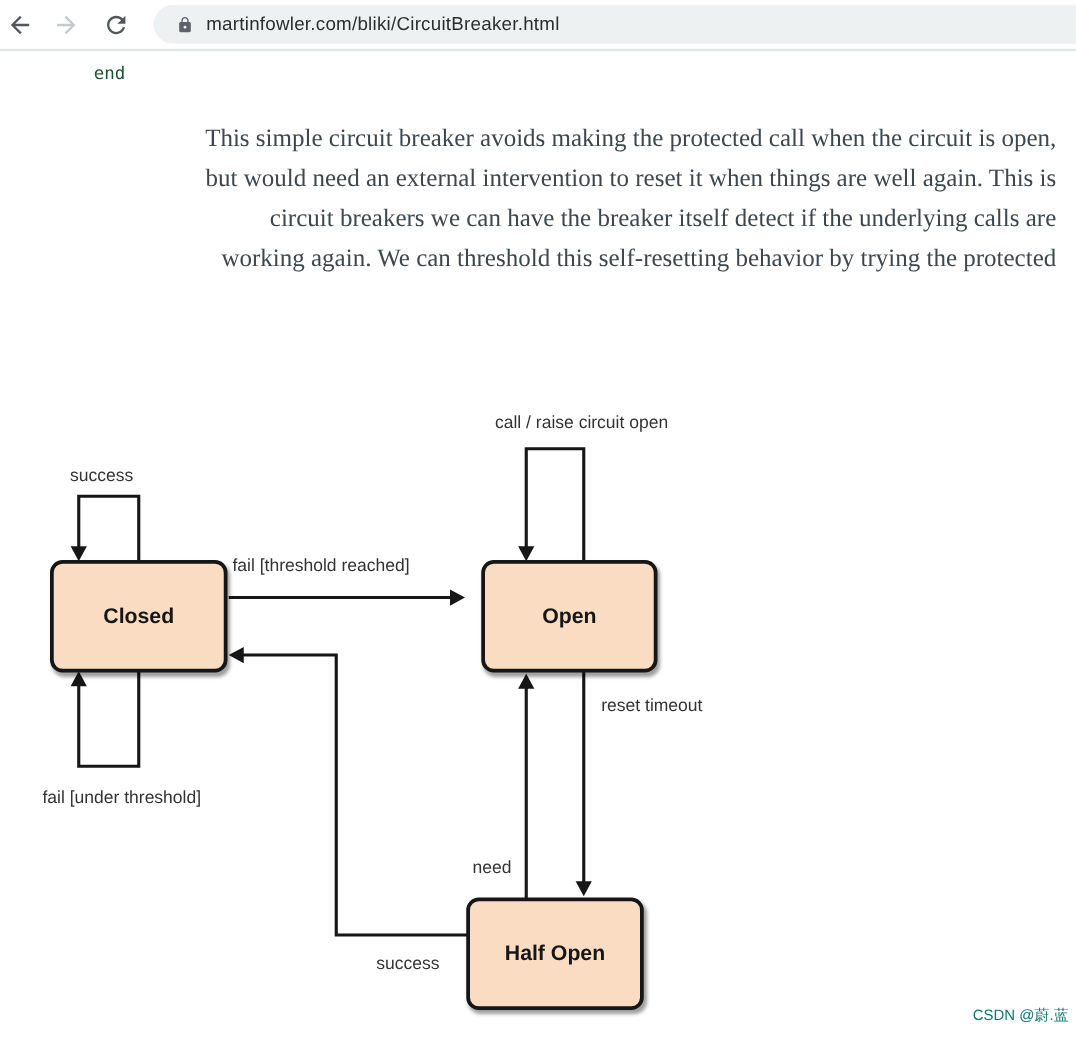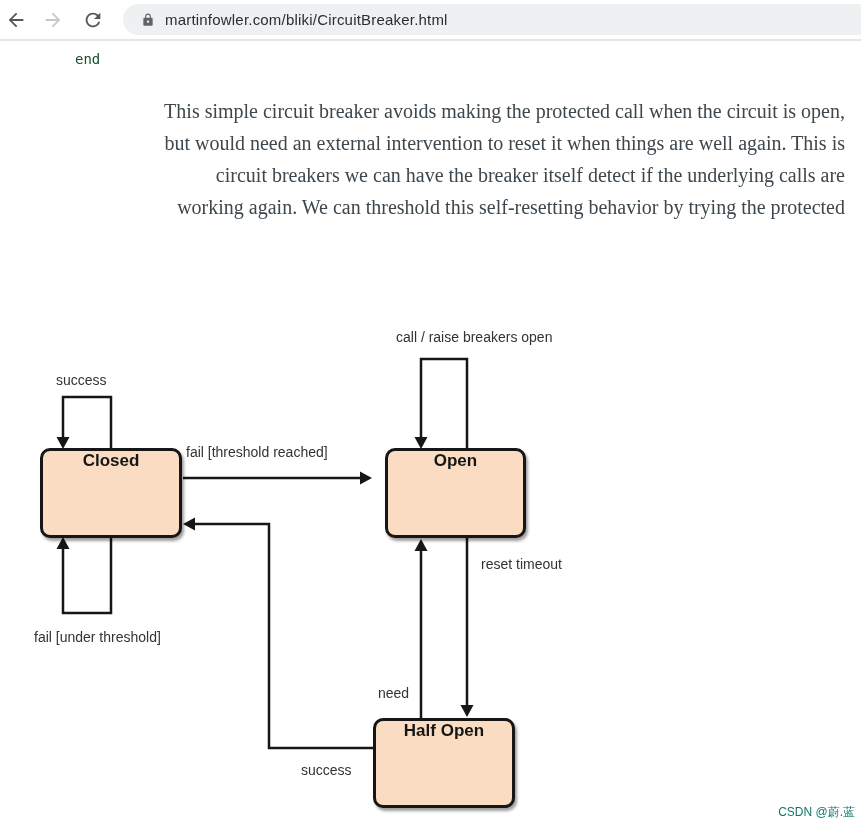--- a/index.html
+++ b/index.html
@@ -26,21 +26,21 @@
   .para { position:absolute; left:17px; top:95px; width:828px;
           font-family:"Liberation Serif", serif; font-size:20px; line-height:32px;
           color:#3e474d; }
   .para span { display:block; white-space:nowrap;text-align:right; }
 
   
   .diagram-svg { position:absolute; left:0; top:0; width:861px; height:830px; }
   .state-box { position:absolute; width:142px; height:90px; background:#f9dcc1;
                border:3px solid #161616; border-radius:10px;
                box-shadow:2px 3px 3px rgba(0,0,0,.38);
-               display:flex; align-items:flex-start; justify-content:center; }
+               display:flex; align-items:center; justify-content:center; }
   .state-box .state-label { font-size:17px; font-weight:bold; color:#161616; }
   .box-closed    { left:40px;  top:448px; }
   .box-open      { left:373px; top:448px; width:141px;margin-left:12px; }
   .box-halfopen  { left:373px; top:718px; }
 
   .edge-label { position:absolute; font-size:14px; color:#333; white-space:nowrap; }
   .lbl-success-top    { left:56px;  top:372px; }
   .lbl-call-raise     { left:396px; top:329px; }
   .lbl-fail-threshold { left:186px; top:444px; }
   .lbl-reset-timeout  { left:481px; top:556px; }
@@ -117,21 +117,21 @@
     <span class="state-label">Closed</span>
   </div>
   <div class="state-box box-open">
     <span class="state-label">Open</span>
   </div>
   <div class="state-box box-halfopen">
     <span class="state-label">Half Open</span>
   </div>
 
   <div class="edge-label lbl-success-top">success</div>
-  <div class="edge-label lbl-call-raise">call / raise breakers open</div>
+  <div class="edge-label lbl-call-raise">call / raise circuit open</div>
   <div class="edge-label lbl-fail-threshold">fail [threshold reached]</div>
   <div class="edge-label lbl-reset-timeout">reset timeout</div>
   <div class="edge-label lbl-fail">need</div>
   <div class="edge-label lbl-success-bottom">success</div>
   <div class="edge-label lbl-fail-under">fail [under threshold]</div>
 
   <div class="watermark">CSDN @蔚.蓝</div>
 
 </div>
 

